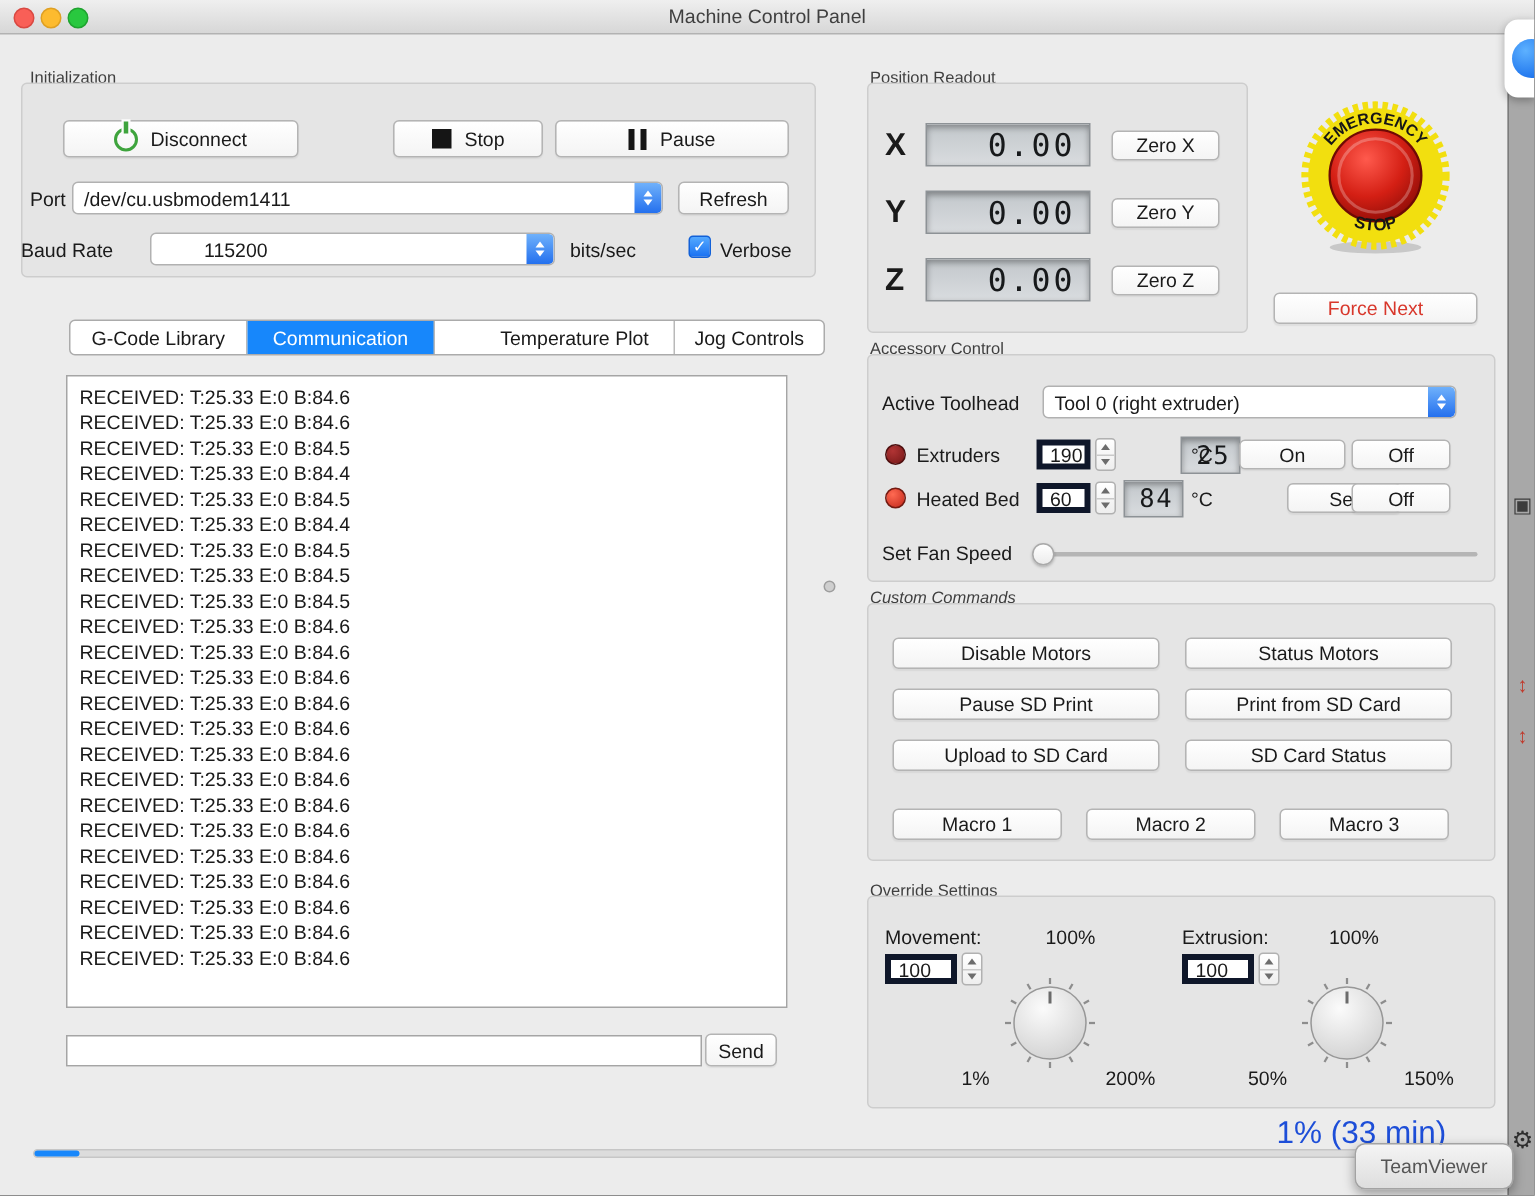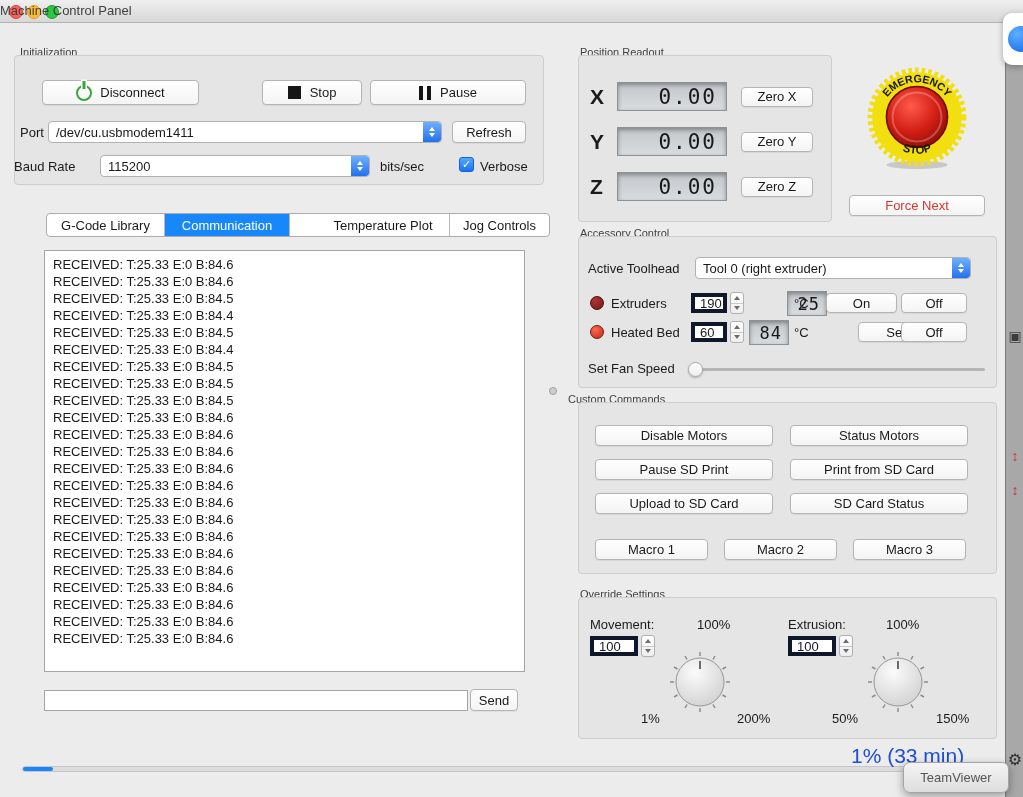--- a/index.html
+++ b/index.html
@@ -7,21 +7,21 @@
           font-family:"Liberation Sans","DejaVu Sans",sans-serif;color:#1a1a1a;}
   .abs{position:absolute;}
 
   
   .titlebar{position:absolute;left:0;top:0;width:1023px;height:22px;
             background:linear-gradient(#efefef,#d7d7d7);border-bottom:1px solid #b2b2b2;z-index:3;}
   .tl{position:absolute;top:5px;width:12px;height:12px;border-radius:50%;}
   .tl.red{left:9px;background:#f95f57;border:0.5px solid #d94942;}
   .tl.yellow{left:27px;background:#fdbb2f;border:0.5px solid #dfa023;}
   .tl.green{left:45px;background:#29c83f;border:0.5px solid #1fa32f;}
-  .win-title{position:absolute;left:0;right:0;top:3px;text-align:left;font-size:13px;color:#3f3f3f;}
+  .win-title{position:absolute;left:0;right:0;top:3px;text-align:center;font-size:13px;color:#3f3f3f;}
 
   
   .btn{position:absolute;display:flex;align-items:center;justify-content:center;
        background:linear-gradient(#ffffff,#f4f4f4);border:1px solid #b4b4b4;border-radius:4px;
        font-size:13px;color:#1a1a1a;box-shadow:0 1px 1px rgba(0,0,0,.06);box-sizing:border-box;}
   .group-title{position:absolute;font-size:11px;color:#3f3f3f;}
   .groupbox{position:absolute;background:#e5e5e5;border:1px solid #cdcdcd;border-radius:4px;}
   .lbl{position:absolute;font-size:13px;color:#1a1a1a;white-space:nowrap;}
 
   .combo{position:absolute;display:flex;align-items:center;background:#fff;border:1px solid #b1b1b1;
@@ -158,21 +158,21 @@
     <span class="arrows">
         <span class="tri-up"></span>
         <span class="tri-dn"></span>
       </span>
   </div>
   <div class="btn" style="left:452px;top:121px;width:74px;height:22px;">
     <span>Refresh</span>
   </div>
 
   <div class="lbl" style="left:14px;top:159px;">Baud Rate</div>
-  <div class="combo" style="left:100px;top:155px;width:270px;height:22px;">
+  <div class="combo" style="left:100px;top:155px;width:270px;height:22px;padding-left:28px;">
     <span class="val">115200</span>
     <span class="arrows">
         <span class="tri-up"></span>
         <span class="tri-dn"></span>
       </span>
   </div>
   <div class="lbl" style="left:380px;top:159px;">bits/sec</div>
   <div class="checkbox" style="left:459px;top:157px;">✓</div>
   <div class="lbl" style="left:480px;top:159px;">Verbose</div>
 
@@ -315,21 +315,21 @@
     <span>Set</span>
   </div>
   <div class="btn" style="left:901px;top:322px;width:66px;height:20px;">
     <span>Off</span>
   </div>
 
   <div class="lbl" style="left:588px;top:361px;">Set Fan Speed</div>
   <div class="slider-track" style="left:692px;top:368px;width:293px;"></div>
   <div class="slider-thumb" style="left:688px;top:362px;"></div>
 
-  <div class="group-title abs" style="left:568px;top:393px;">Custom Commands</div>
+  <div class="group-title abs" style="left:580px;top:393px;font-style:italic;">Custom Commands</div>
   <div class="groupbox" style="left:578px;top:402px;width:417px;height:170px;"></div>
   <div class="cmd-grid">
       <div class="btn">Disable Motors</div>
       <div class="btn">Status Motors</div>
       <div class="btn">Pause SD Print</div>
       <div class="btn">Print from SD Card</div>
       <div class="btn">Upload to SD Card</div>
       <div class="btn">SD Card Status</div>
     </div>
   <div class="macro-grid">

